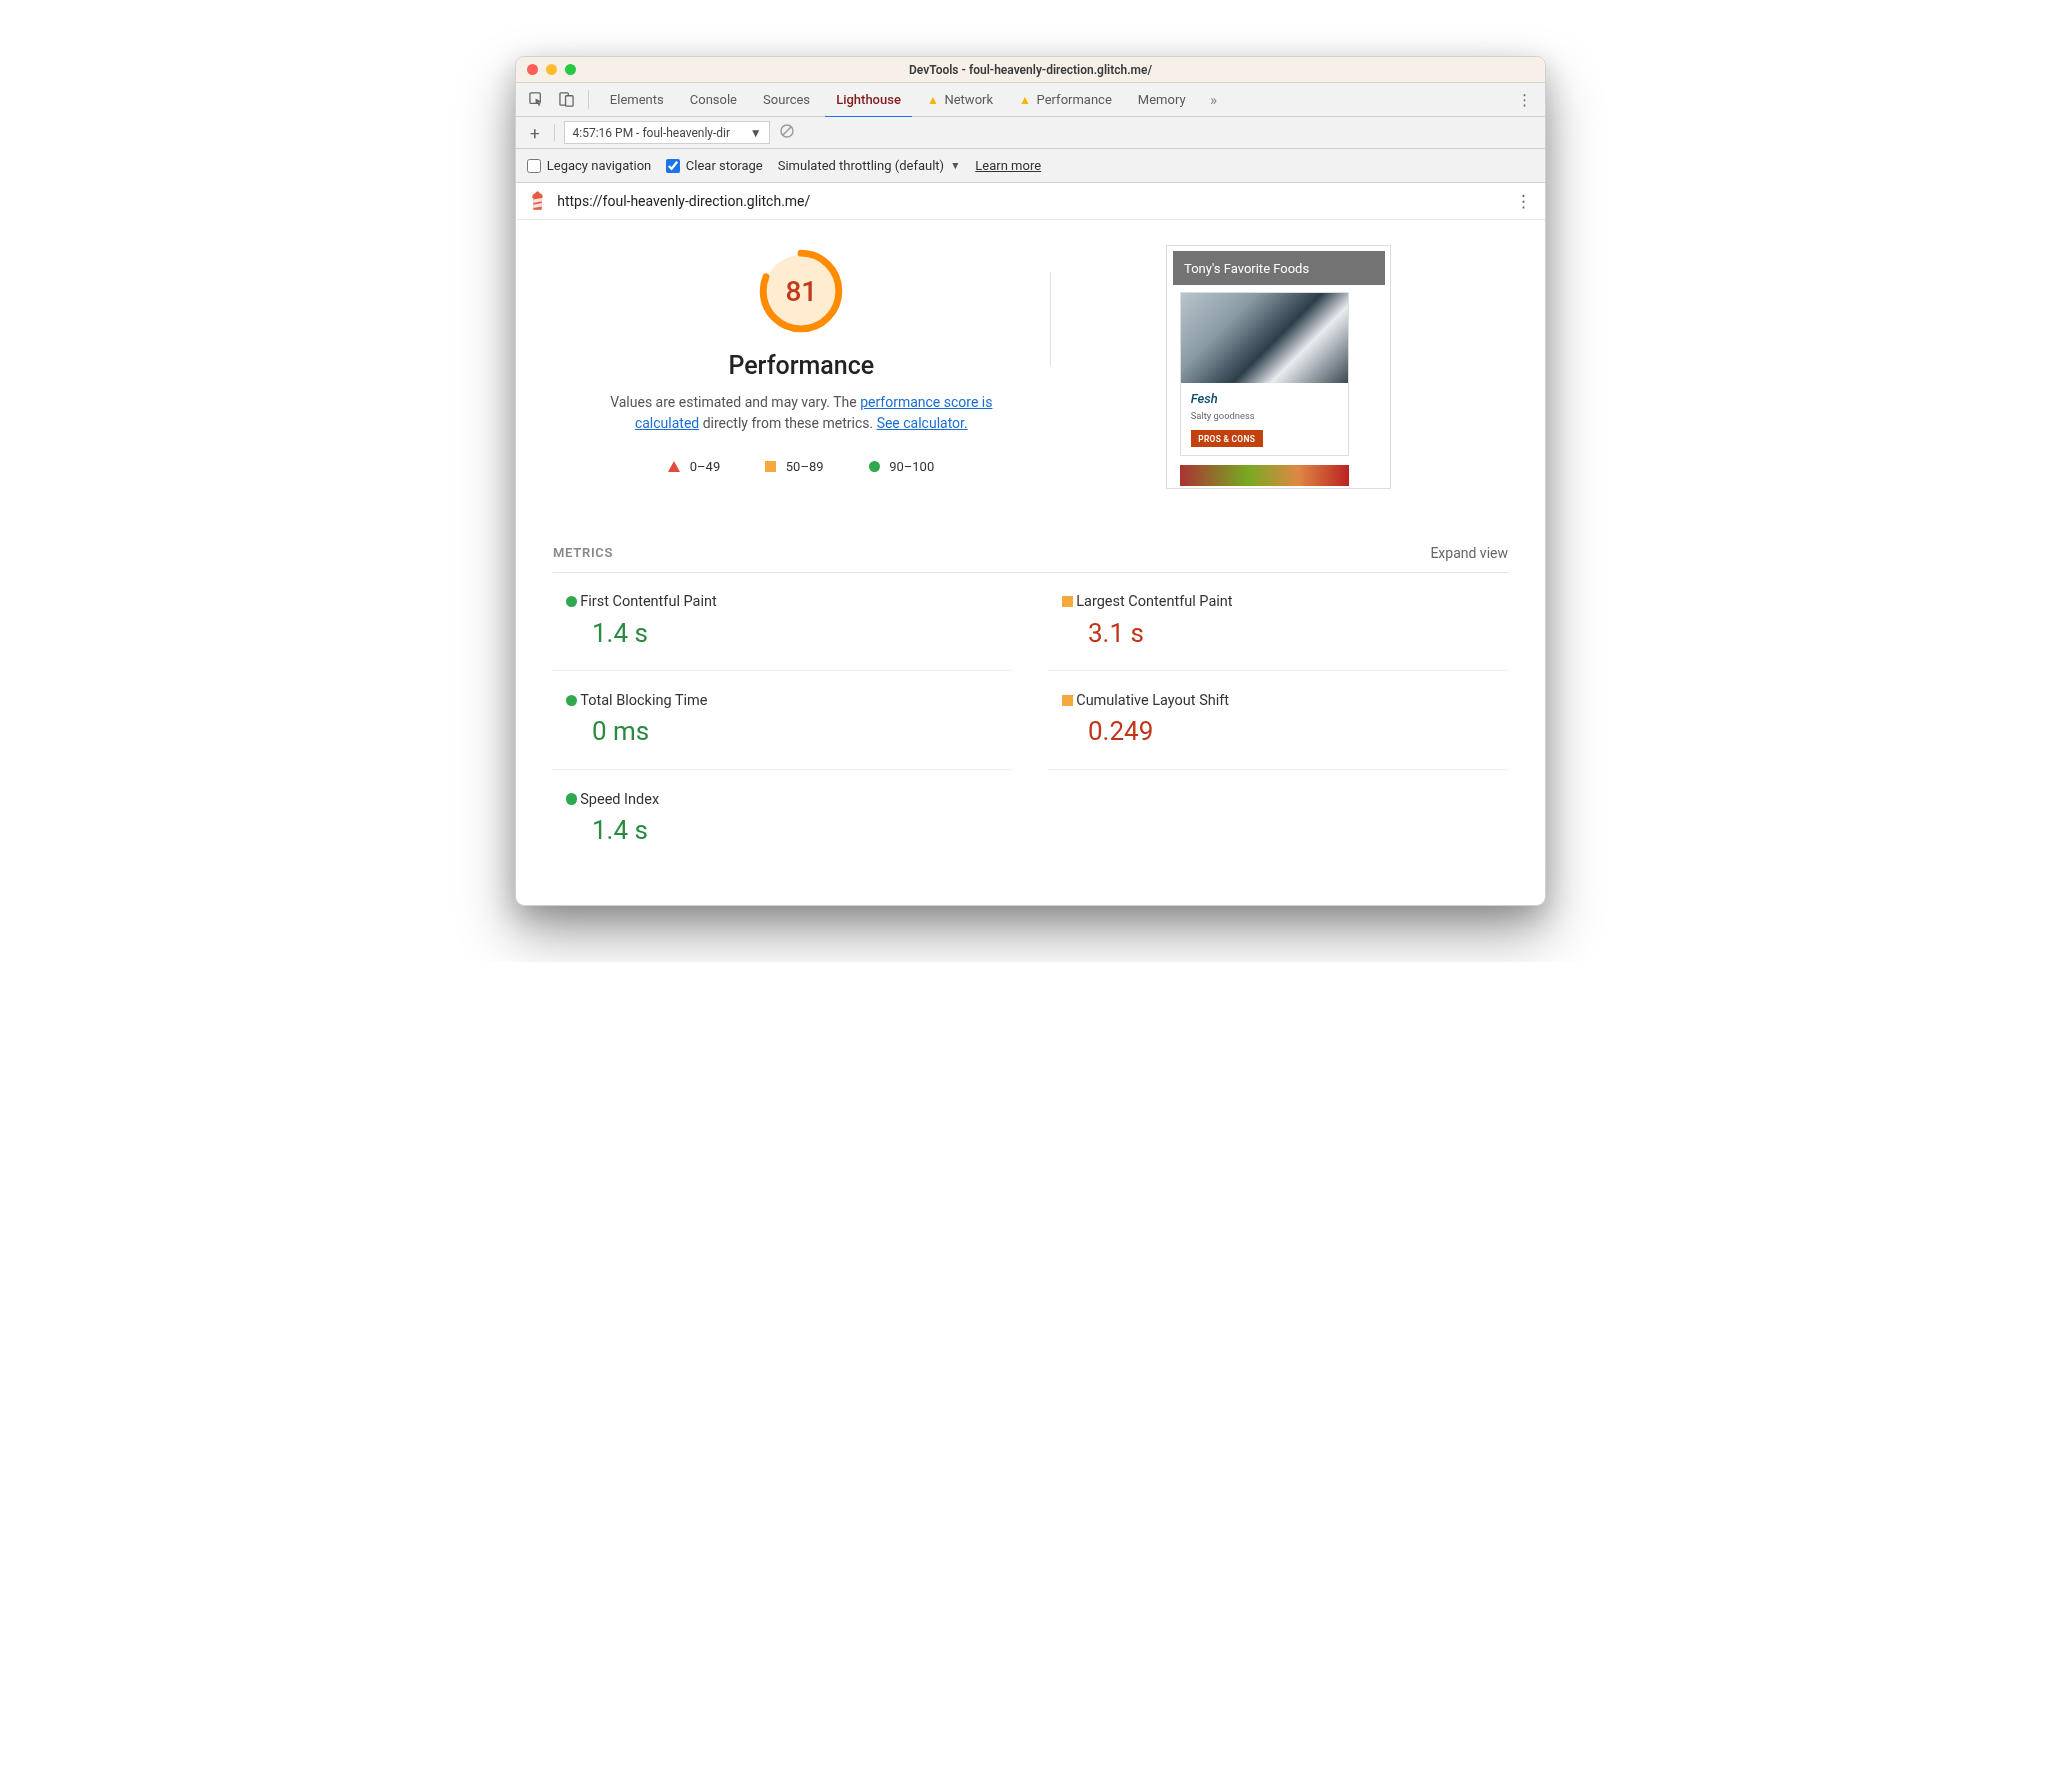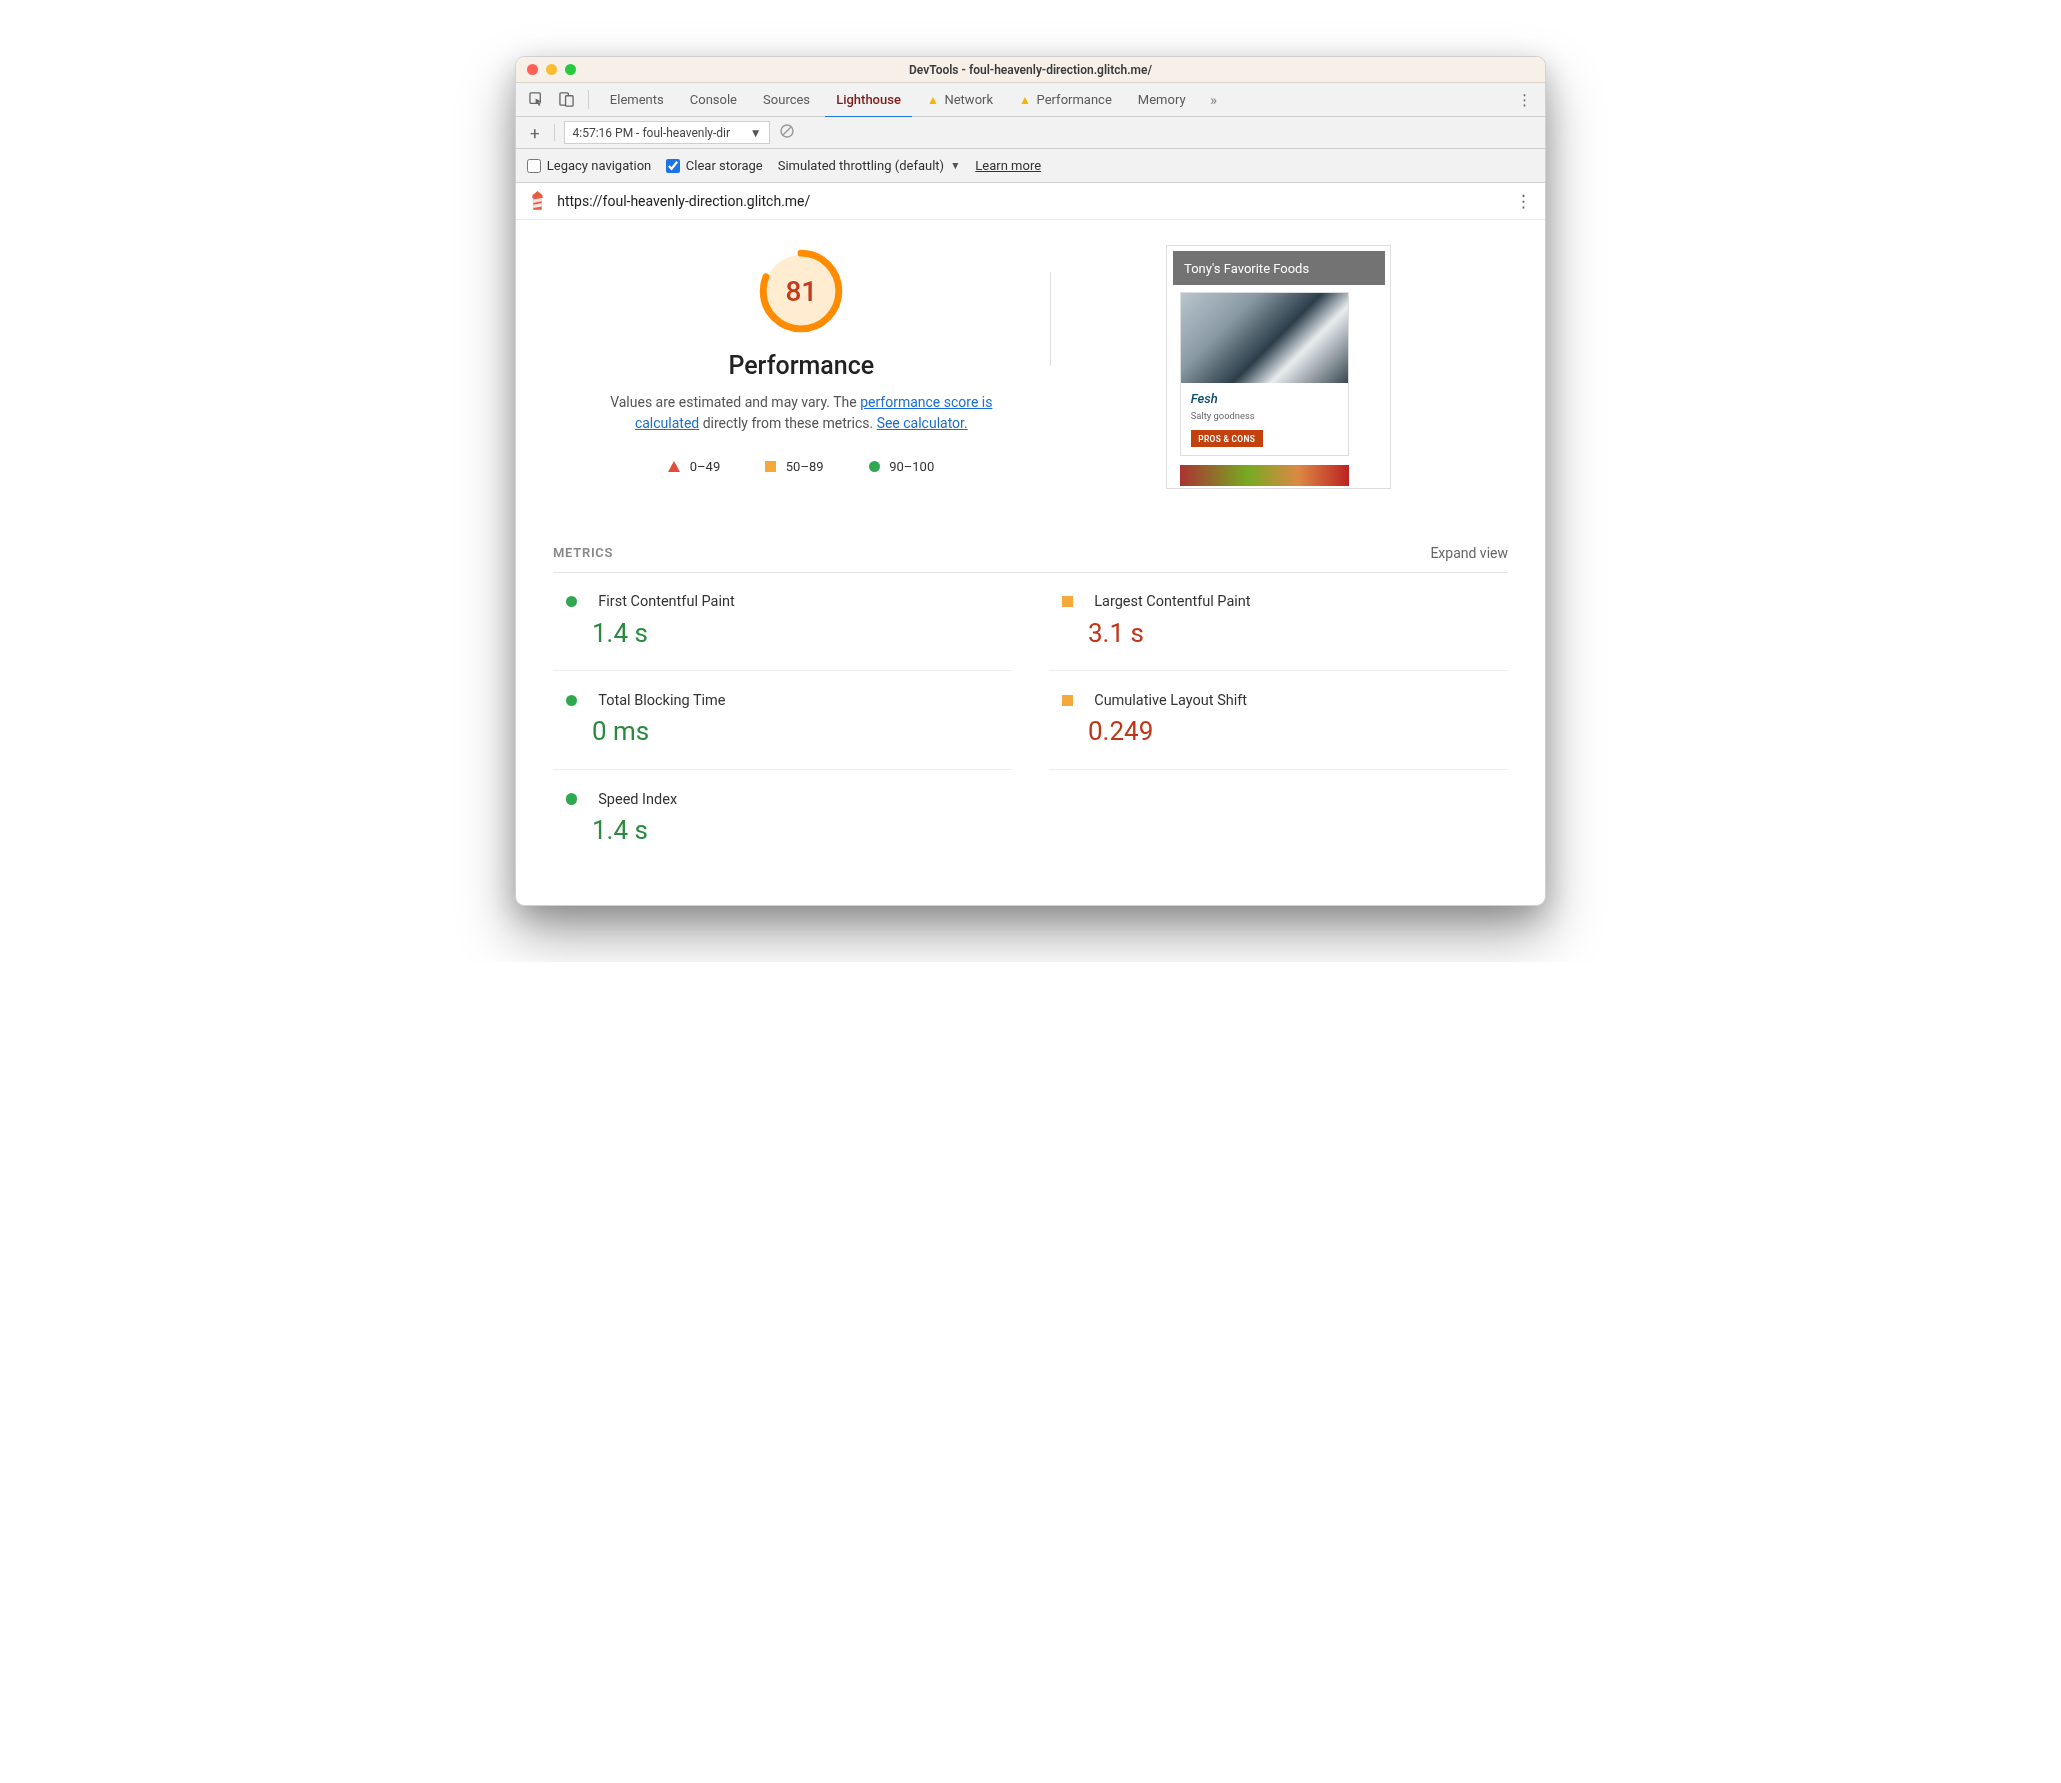--- a/index.html
+++ b/index.html
@@ -53,21 +53,21 @@
 .pv-body { padding:7.5px 9.4px; }
 .pv-title { font-size:13px; color:#0c4a6e; font-weight:500;font-style:italic; }
 .pv-sub { font-size:9.4px; color:#666; margin-top:3.7px; }
 .pv-btn { display:inline-block; margin-top:9.4px; background:#c2410c; color:#fff; font-size:8.4px; padding:3.7px 7.5px; font-weight:600; letter-spacing:0.3px; }
 .pv-strip { margin:9.4px 0 0 7.5px; width:169px; height:20.6px; background:linear-gradient(90deg,#a33 0%,#7a2 40%,#d84 70%,#b22 100%); }
 .metrics-hdr { display:flex; justify-content:space-between; align-items:center; margin-top:56px; padding-bottom:11.2px; border-bottom:0.9px solid #e4e4e4; }
 .metrics-hdr h3 { font-size:13px; font-weight:600; color:#888; letter-spacing:0.7px; }
 .expand { font-size:14px; color:#666; }
 .metrics-grid { display:grid; grid-template-columns:1fr 1fr; column-gap:37px; }
 .metric { padding:20.6px 0 22.5px 13px; border-bottom:0.9px solid #eee; }
-.metric-top { display:flex; align-items:center; gap:21px; }
+.metric-top { display:flex; align-items:center; gap:3px; }
 .m-ico { width:11.2px; height:11.2px; }
 .m-ico.g { border-radius:50%; background:#2fa84f; }
 .m-ico.o { background:#f4a93a; }
 .m-label { font-size:14.5px; color:#333; }
 .m-val { margin-top:7.5px; margin-left:26px; font-size:26px; font-weight:400; }
 .m-val.green { color:#2a8a3f; }
 .m-val.orange { color:#c23518; }
 </style>
 </head>
 <body>

